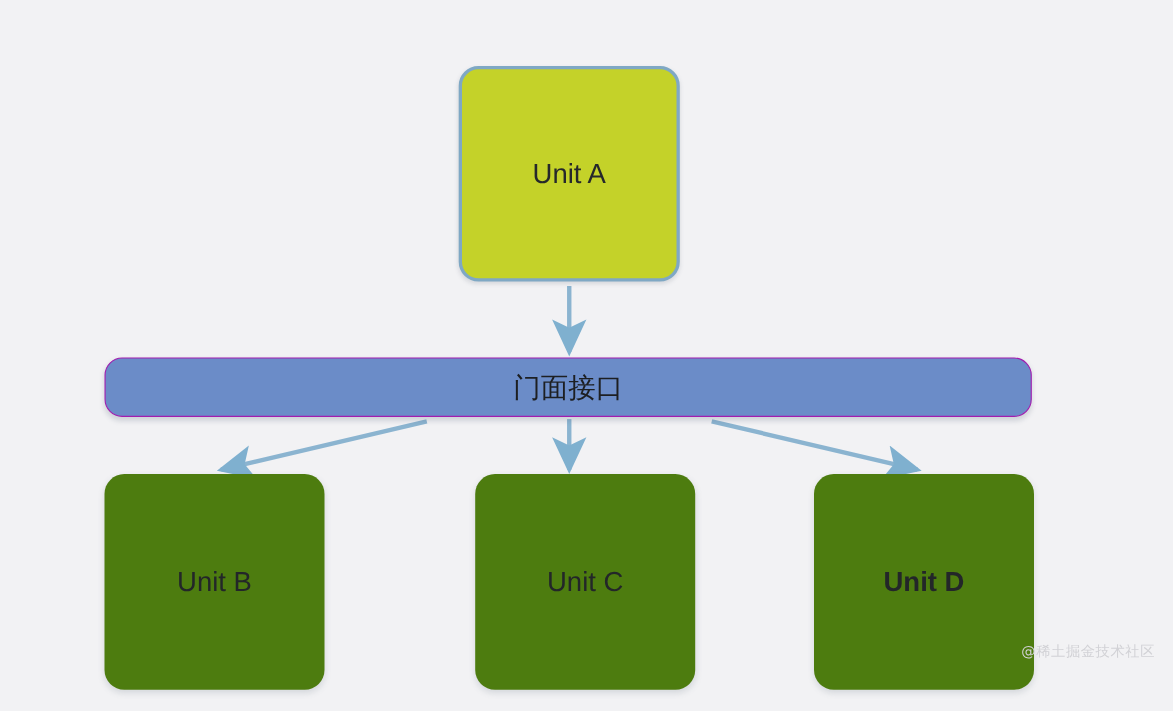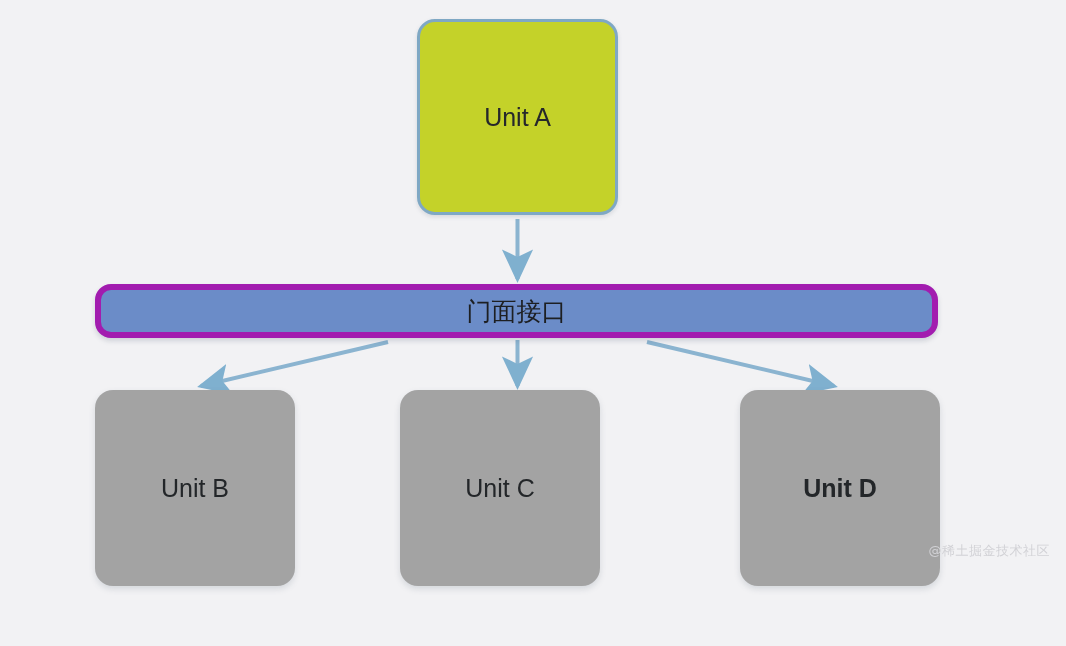--- a/index.html
+++ b/index.html
@@ -11,20 +11,21 @@
     height: 646px;
     background: #f2f2f4;
     font-family: "Liberation Sans", "DejaVu Sans", sans-serif;
     overflow: hidden;
   }
   #diagram-canvas {
     position: relative;
     width: 1066px;
     height: 572px;
     background: #f2f2f4;
+    margin-top: 41px;
   }
   #connector-layer {
     position: absolute;
     left: 0;
     top: 0;
     width: 1066px;
     height: 646px;
     pointer-events: none;
   }
   .node {
@@ -58,46 +59,46 @@
     color: #26282b;
   }
 
   
   #node-facade {
     left: 95px;
     top: 284px;
     width: 843px;
     height: 54px;
     background: #6b8cc8;
-    border: 6px solid #a21caf;
+    border: 1px solid #a21caf;
     border-radius: 16px;
     box-shadow: 0 3px 5px rgba(80,95,120,0.22);
   }
   #node-facade .node-label {
     font-size: 25px;
     color: #1d1f22;
     font-family: "DejaVu Sans", "Liberation Sans", sans-serif;
   }
 
   
   .node-unit-bottom {
     top: 390px;
     width: 200px;
     height: 196px;
-    background: #a3a3a3;
+    background: #4d7c0f;
     border: none;
     border-radius: 18px;
     box-shadow: 0 3px 6px rgba(95,110,125,0.20);
   }
   .node-unit-bottom .node-label {
     font-size: 25px;
     color: #232629;
   }
   #node-unit-b { left: 95px; }
-  #node-unit-c { left: 400px; }
+  #node-unit-c { left: 432px; }
   #node-unit-d { left: 740px; font-weight: bold; }
 
   
   #watermark {
     position: absolute;
     right: 16px;
     bottom: 12px;
     font-size: 13px;
     color: #d2d2d6;
     letter-spacing: 0.5px;

